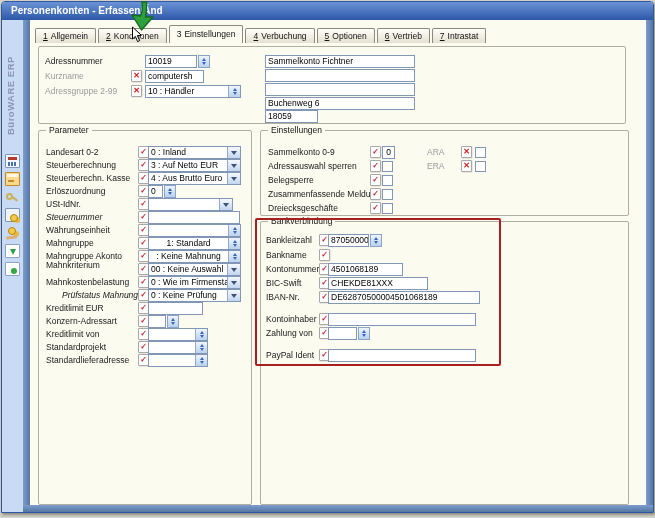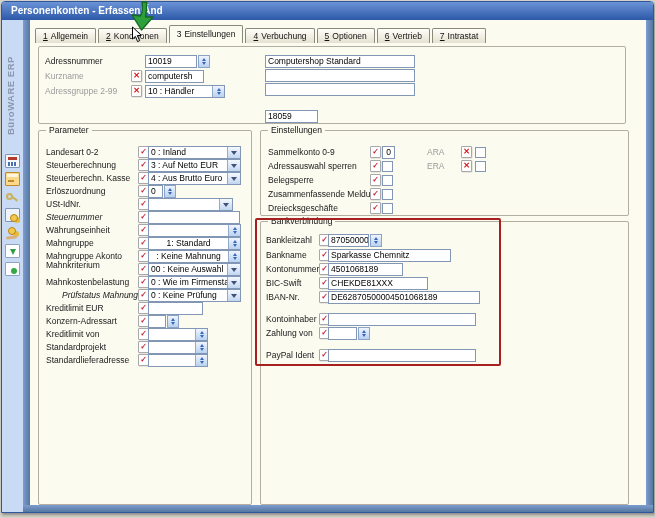--- a/index.html
+++ b/index.html
@@ -119,35 +119,38 @@
           <i class="up"></i>
           <i class="dn"></i>
         </span>
         <span class="flabel muted" style="left: 6px; top: 23px;">Kurzname</span>
         <span class="xk" style="left: 92px; top: 23px;">✕</span>
         <div class="field" style="left: 106px; top: 23px; width: 59px;">
           <span class="val">computersh</span>
         </div>
         <span class="flabel muted" style="left: 6px; top: 38px;">Adressgruppe 2-99</span>
         <span class="xk" style="left: 92px; top: 38px;">✕</span>
-        <div class="field" style="left: 106px; top: 38px; width: 80px;">
+        <div class="field" style="left: 106px; top: 38px; width: 96px;">
           <span class="val">10 : Händler</span>
           <span class="spini">
             <i class="up"></i>
             <i class="dn"></i>
           </span>
         </div>
         <div class="field" style="left: 226px; top: 8px; width: 150px;">
-          <span class="val">Computershop Standard</span>
+          <span class="val">Sammelkonto Fichtner</span>
         </div>
         <div class="field" style="left: 226px; top: 22px; width: 150px;">
           <span class="val"></span>
         </div>
         <div class="field" style="left: 226px; top: 36px; width: 150px;">
           <span class="val"></span>
+        </div>
+        <div class="field" style="left: 226px; top: 50px; width: 150px;">
+          <span class="val">Buchenweg 6</span>
         </div>
         <div class="field" style="left: 226px; top: 63px; width: 53px;">
           <span class="val">18059</span>
         </div>
       </div>
 
     <div class="gbox" id="parambox" style="left:36px;top:128px;width:212px;height:373px;">
       <span class="legend">Parameter</span>
     <span class="flabel" style="left: 7px; top: 15px;">Landesart 0-2</span>
         <span class="ck" style="left: 99px; top: 15px;">✓</span>
@@ -322,23 +325,20 @@
         <span class="ck" style="left: 58px; top: 12px;">✓</span>
         <div class="field" style="left: 67px; top: 12px; width: 41px;">
           <span class="val right">87050000</span>
         </div>
         <span class="spinb" style="left: 109px; top: 12px;">
           <i class="up"></i>
           <i class="dn"></i>
         </span>
         <span class="flabel" style="left: 5px; top: 27px;">Bankname</span>
         <span class="ck" style="left: 58px; top: 27px;">✓</span>
-        <div class="field" style="left: 67px; top: 27px; width: 123px;">
-          <span class="val">Sparkasse Chemnitz</span>
-        </div>
         <span class="flabel" style="left: 5px; top: 41px;">Kontonummer</span>
         <span class="ck" style="left: 58px; top: 41px;">✓</span>
         <div class="field" style="left: 67px; top: 41px; width: 75px;">
           <span class="val">4501068189</span>
         </div>
         <span class="flabel" style="left: 5px; top: 55px;">BIC-Swift</span>
         <span class="ck" style="left: 58px; top: 55px;">✓</span>
         <div class="field" style="left: 67px; top: 55px; width: 100px;">
           <span class="val">CHEKDE81XXX</span>
         </div>

